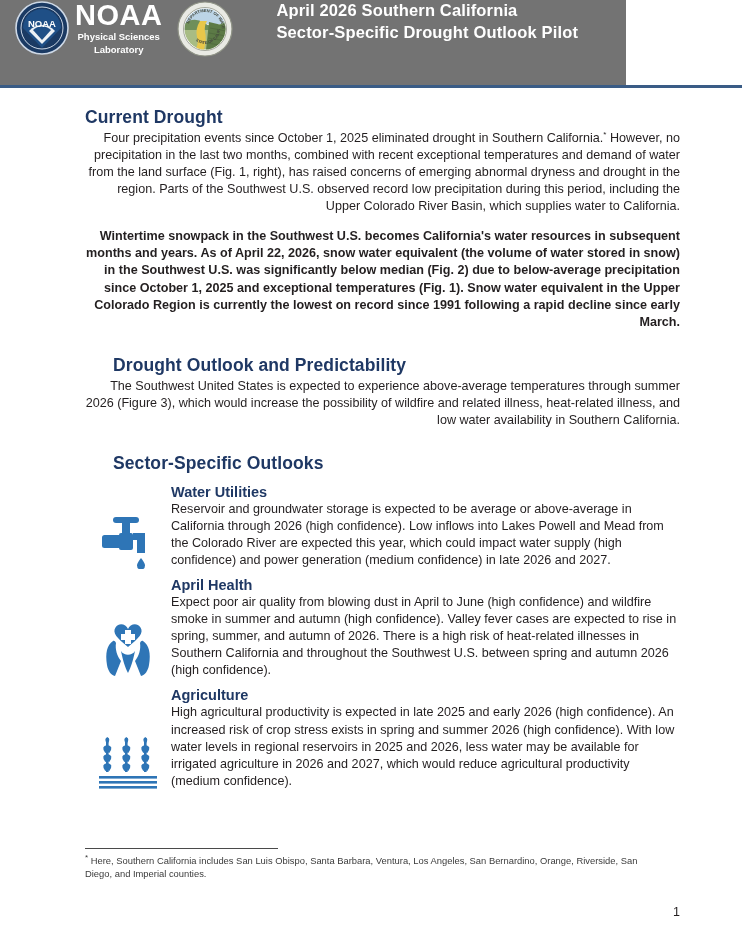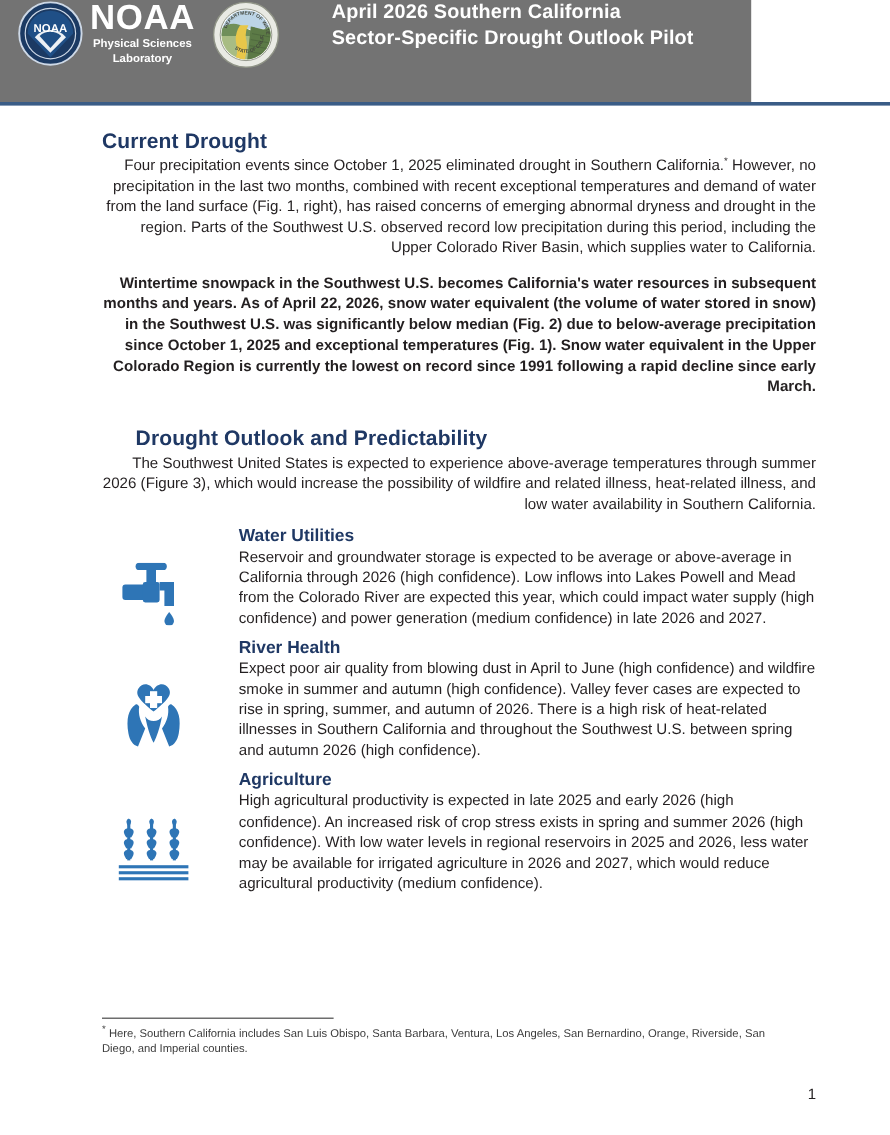--- a/index.html
+++ b/index.html
@@ -138,23 +138,22 @@
     font-size: 8px;
     vertical-align: super;
     line-height: 0;
   }
 
   
   .sector-list { margin-top: 10px; }
 
   .sector {
     display: flex;
-    align-items: center;
+    align-items: flex-end;
     margin-bottom: 8px;
-    gap: 28px;
   }
   .sector-icon {
     width: 86px;
     flex: none;
     display: flex;
     justify-content: center;
     align-items: center;
     padding-top: 26px;
   }
   .sector-body { flex: 1; }
@@ -268,20 +267,21 @@
 
 <div class="page">
 
   <h1 class="section">Current Drought</h1>
   <p class="body"><span>Four precipitation events since October 1, 2025 eliminated drought in Southern California.<span class="sup-note">*</span> However, no precipitation in the last two months, combined with recent exceptional temperatures and demand of water from the land surface (Fig. 1, right), has raised concerns of emerging abnormal dryness and drought in the region. Parts of the Southwest U.S. observed record low precipitation during this period, including the Upper Colorado River Basin, which supplies water to California.</span></p>
   <p class="body">Wintertime snowpack in the Southwest U.S. becomes California's water resources in subsequent months and years. As of April 22, 2026, snow water equivalent (the volume of water stored in snow) in the Southwest U.S. was significantly below median (Fig. 2) due to below-average precipitation since October 1, 2025 and exceptional temperatures (Fig. 1). Snow water equivalent in the Upper Colorado Region is currently the lowest on record since 1991 following a rapid decline since early March.</p>
 
   <h1 class="section spaced">Drought Outlook and Predictability</h1>
   <p class="body">The Southwest United States is expected to experience above-average temperatures through summer 2026 (Figure 3), which would increase the possibility of wildfire and related illness, heat-related illness, and low water availability in Southern California.</p>
 
+  <h1 class="section spaced">Sector-Specific Outlooks</h1>
 
   <div class="sector-list">
 
     <div class="sector">
       <div class="sector-icon">
         <svg width="58" height="52" viewBox="0 0 58 52" aria-hidden="true">
           <rect x="3" y="18" width="20" height="13" rx="2.5" fill="#2e75b6"></rect>
           <rect x="20" y="16" width="14" height="17" rx="2" fill="#2e75b6"></rect>
           <rect x="23" y="2" width="8" height="16" rx="2" fill="#2e75b6"></rect>
           <rect x="14" y="0" width="26" height="6" rx="3" fill="#2e75b6"></rect>
@@ -300,21 +300,21 @@
         <svg width="58" height="58" viewBox="0 0 58 58" aria-hidden="true">
           <path d="M29 26 C18 17 13 12 16.5 6.5 C20 1 27 3 29 8 C31 3 38 1 41.5 6.5 C45 12 40 17 29 26 Z" fill="#2e75b6"></path>
           <rect x="26" y="9" width="6" height="14" fill="#ffffff"></rect>
           <rect x="22" y="13" width="14" height="6" fill="#ffffff"></rect>
           <path d="M14 20 C8 24 6 32 8 44 C9 50 12 54 16 55 L22 40 C18 35 16 28 17 22 C16.2 20 15 19.4 14 20 Z" fill="#2e75b6"></path>
           <path d="M44 20 C50 24 52 32 50 44 C49 50 46 54 42 55 L36 40 C40 35 42 28 41 22 C41.8 20 43 19.4 44 20 Z" fill="#2e75b6"></path>
           <path d="M22 30 C24 40 26 46 29 52 C32 46 34 40 36 30 C33 35 25 35 22 30 Z" fill="#2e75b6"></path>
         </svg>
       </div>
       <div class="sector-body">
-        <h2 class="sector-title">River Health</h2>
+        <h2 class="sector-title">April Health</h2>
         <p class="sector-text">Expect poor air quality from blowing dust in April to June (high confidence) and wildfire smoke in summer and autumn (high confidence). Valley fever cases are expected to rise in spring, summer, and autumn of 2026. There is a high risk of heat-related illnesses in Southern California and throughout the Southwest U.S. between spring and autumn 2026 (high confidence).</p>
       </div>
     </div>
 
     <div class="sector">
       <div class="sector-icon">
         <svg width="62" height="56" viewBox="0 0 62 56" aria-hidden="true">
           <g fill="#2e75b6">
             <g transform="translate(0,0)">
               <rect x="9" y="4" width="2.6" height="34"></rect>

